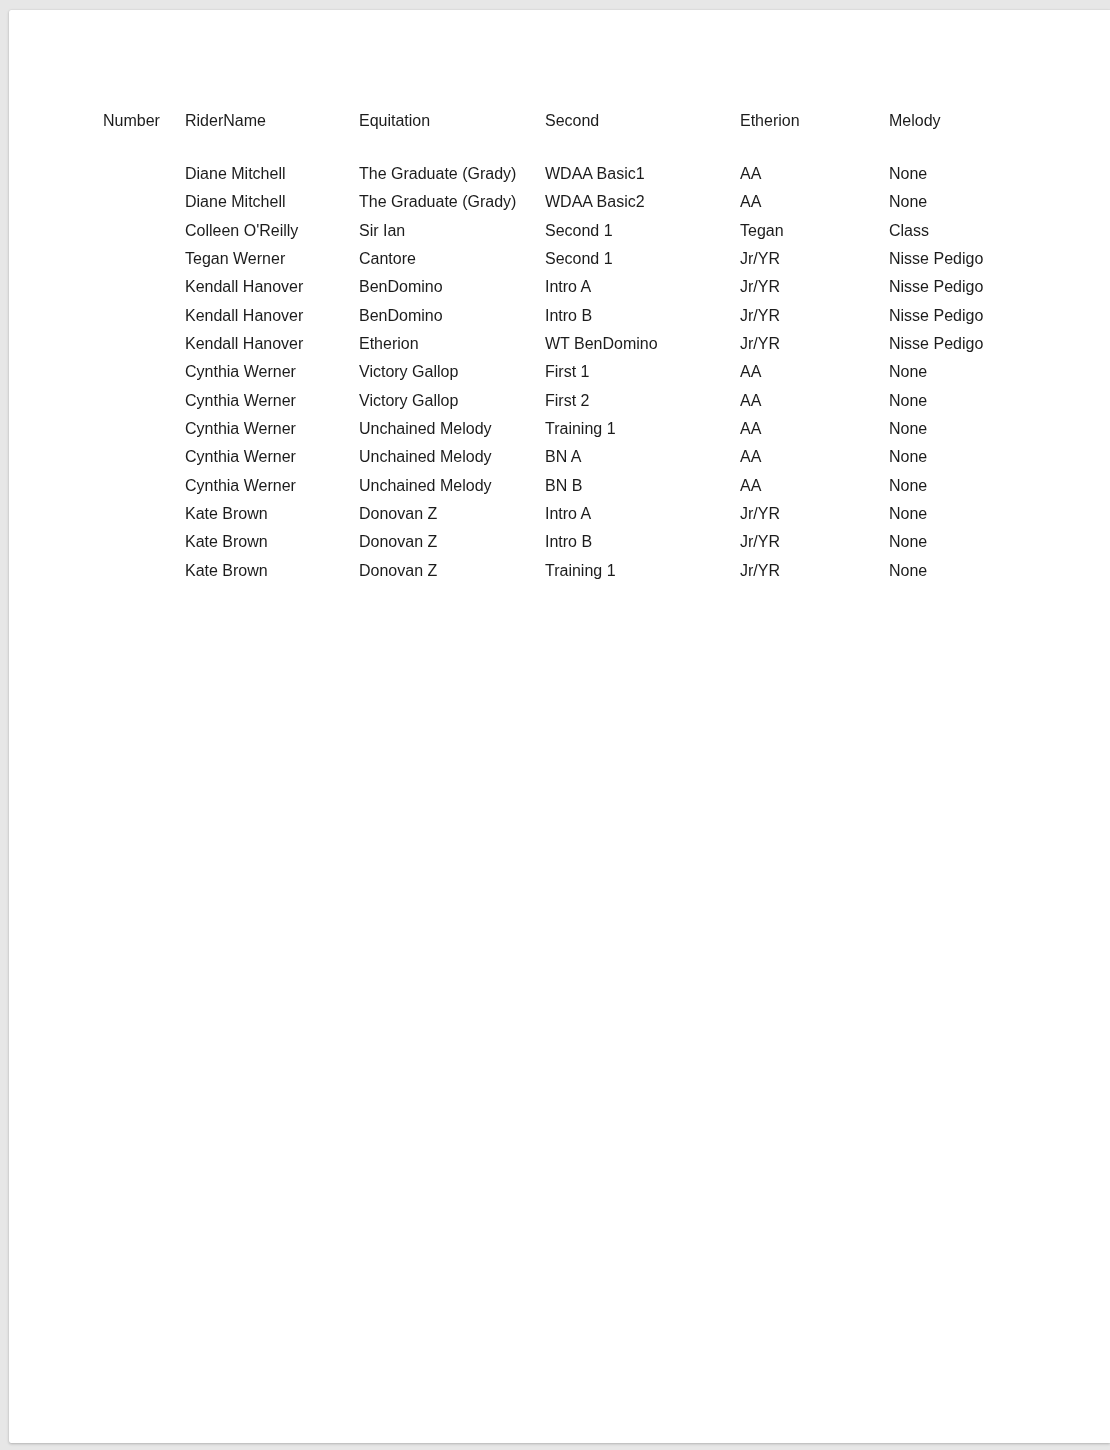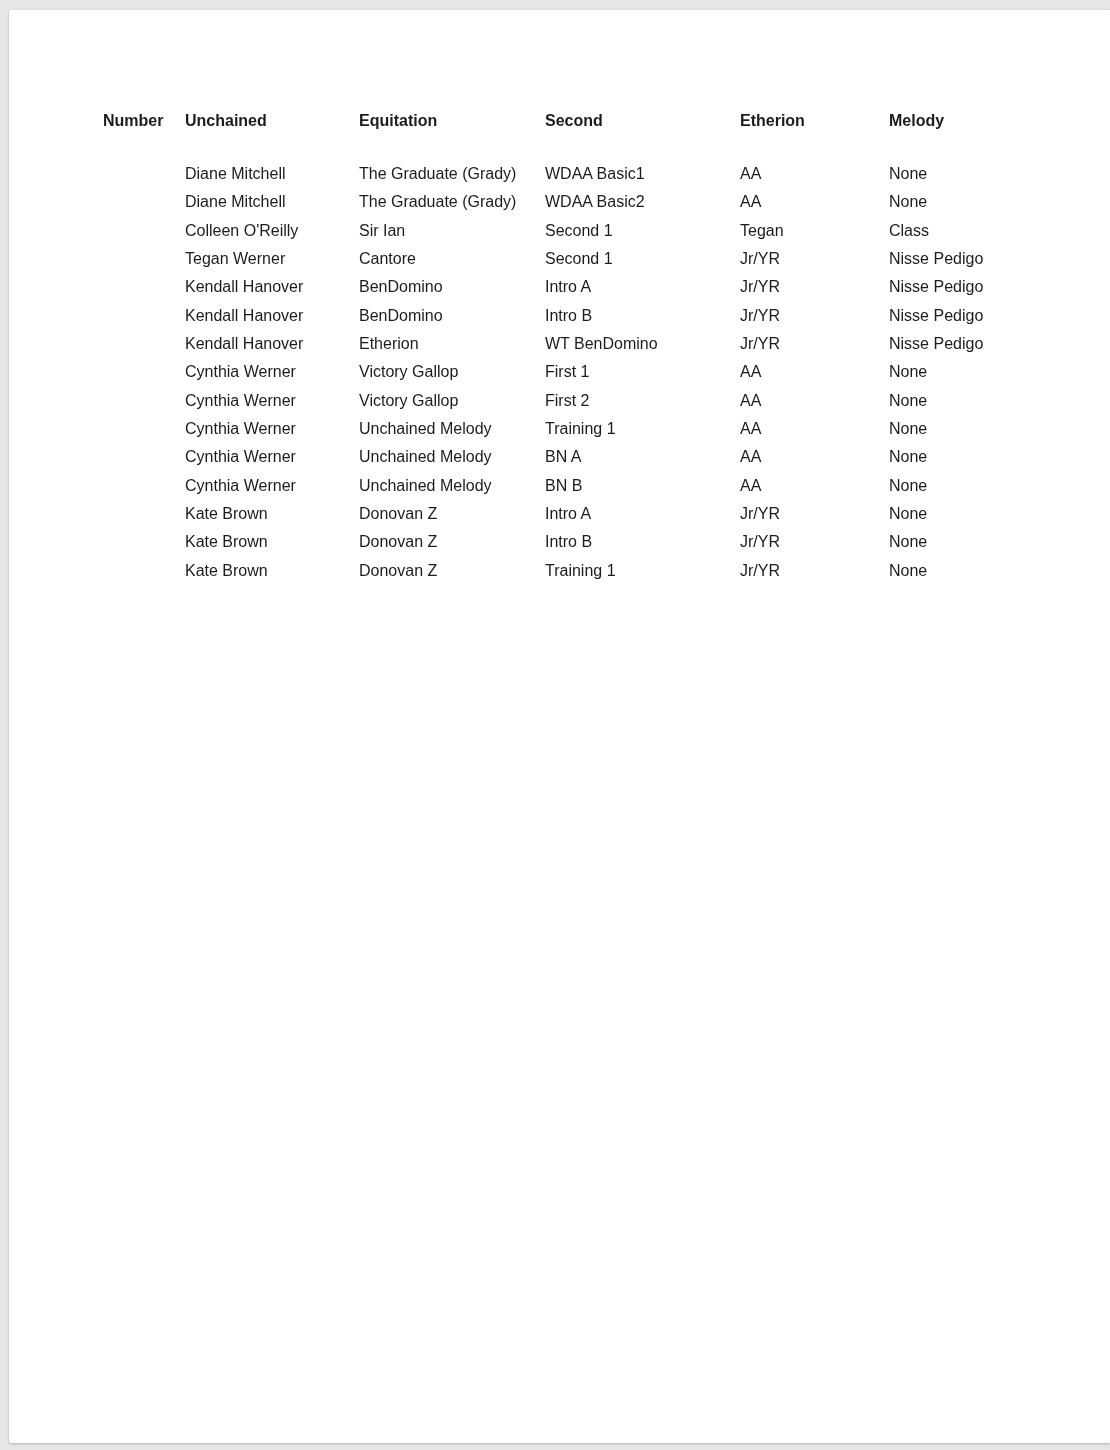--- a/index.html
+++ b/index.html
@@ -34,39 +34,39 @@
   .trow {
     display: grid;
     grid-template-columns: 82px 174px 186px 195px 149px auto;
     padding-left: 94px;
     height: 28.35px;
     line-height: 28.35px;
   }
   .trow.header-row {
     height: 28px;
     line-height: 28px;
-    font-weight: 700;
+    font-weight: 400;
   }
   .spacer-row {
     height: 25px;
   }
   .tcell {
     font-size: 16px;
     white-space: nowrap;
     overflow: visible;
   }
 </style>
 </head>
 <body>
 
 <div class="paper">
   <div class="doc-table">
     <div class="trow header-row" id="header-row">
         <div class="tcell">Number</div>
-        <div class="tcell">Unchained</div>
+        <div class="tcell">RiderName</div>
         <div class="tcell">Equitation</div>
         <div class="tcell">Second</div>
         <div class="tcell">Etherion</div>
         <div class="tcell">Melody</div>
       </div>
     <div class="spacer-row"></div>
     <div id="rows-container">
         <div class="trow">
           <div class="tcell"></div>
           <div class="tcell">Diane Mitchell</div>

